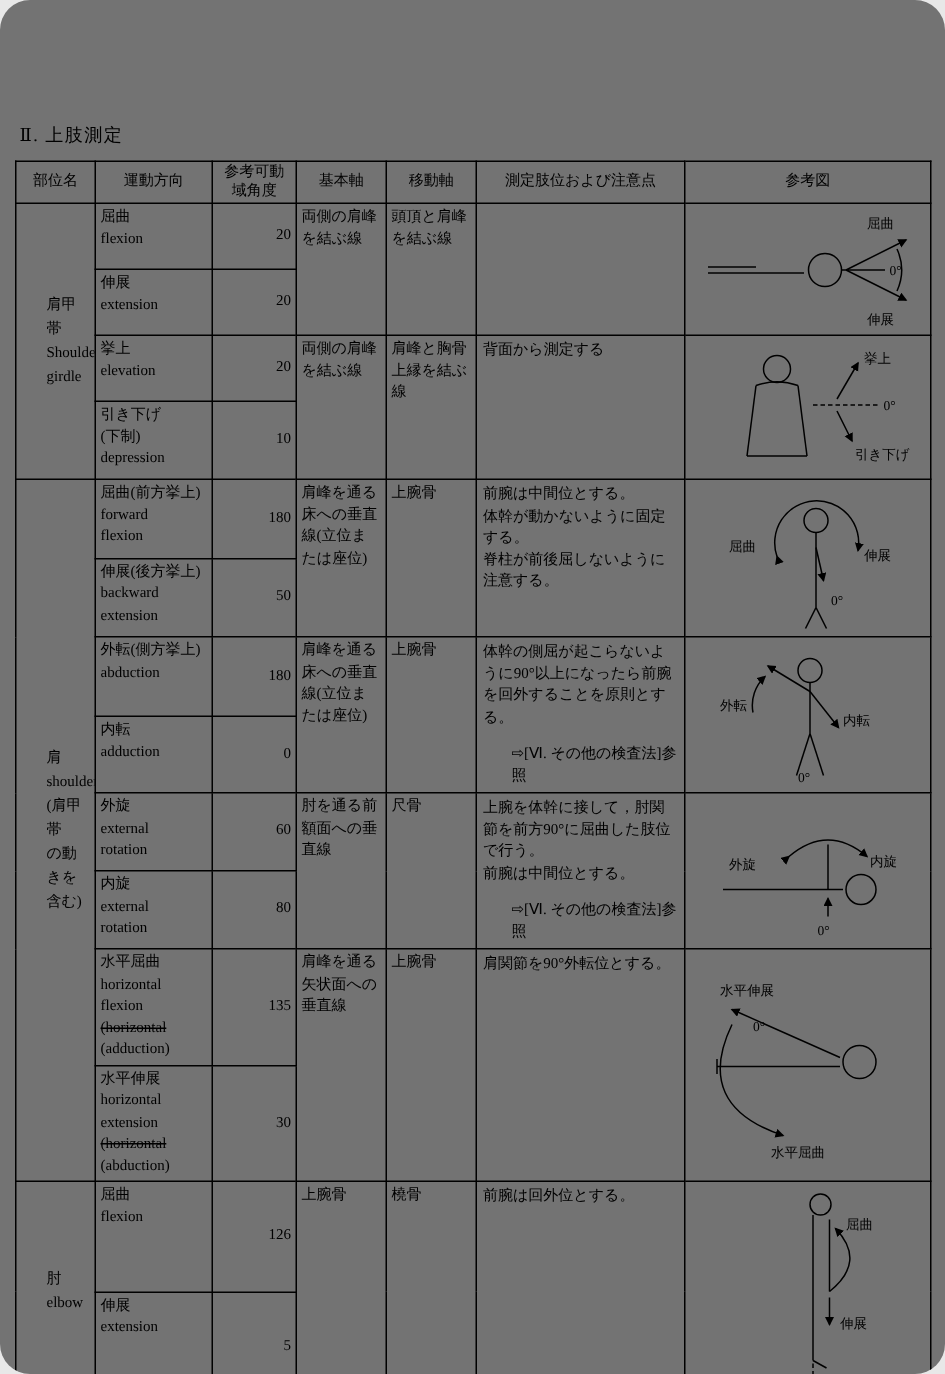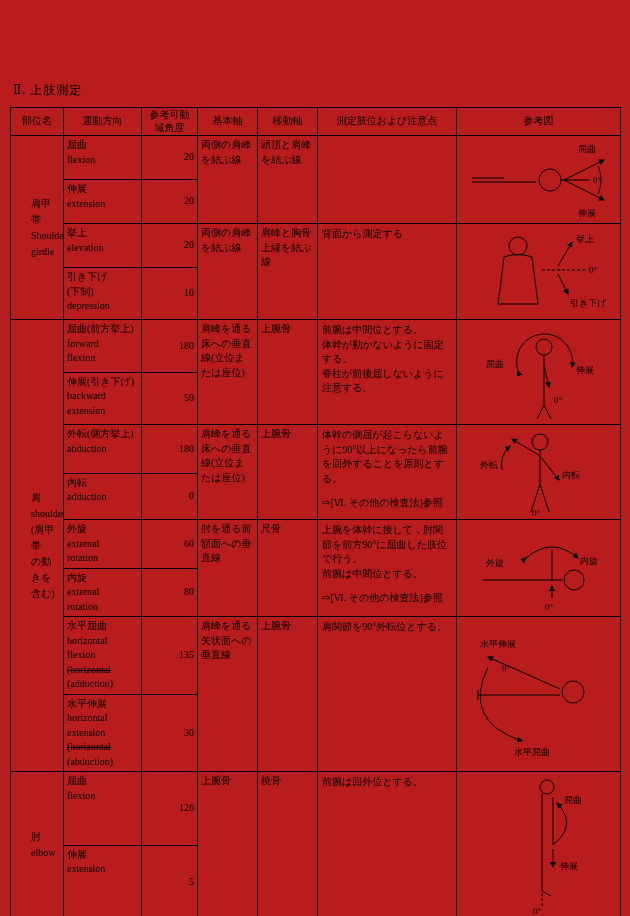--- a/index.html
+++ b/index.html
@@ -1,31 +1,31 @@
 <!DOCTYPE html>
 <html><head>
 <meta charset="utf-8">
 <style>
   html,body {margin:0; padding:0; background:#e8e8e8;}
   .page {
-    width:630px; height:916px; margin:0 auto; background:#b91c1c;
+    width:630px; height:916px; margin:0 auto; background:#737373;
     font-family:"Liberation Serif","DejaVu Serif",serif; color:#000;
-    box-sizing:border-box; padding-top:82px; overflow:hidden;
+    box-sizing:border-box; padding-top:82px; overflow:hidden;border-radius:20px;
   }
   .title {margin:0 0 8px 13px; font-size:12px; letter-spacing:1px;}
   table.rom {border-collapse:collapse; table-layout:fixed; margin-left:10px; width:610px; font-size:10px;}
   .rom td {border:1px solid #000; padding:2px 3px; vertical-align:top; line-height:1.45; overflow:hidden;}
   .rom td.hd {text-align:center; vertical-align:middle; padding:1px; line-height:1.25;}
   .rom td.part {vertical-align:middle; padding-left:20px; line-height:1.6;}
   .rom td.angle {text-align:right; vertical-align:middle;}
   .rom td.axis {word-break:break-all;}
-  .rom td.notes {word-break:break-all; padding:3px 4px;}
+  .rom td.notes {word-break:break-all; padding:3px 4px;font-family:Liberation Serif, serif;}
   .rom td.fig {vertical-align:middle; text-align:center; padding:1px;}
   .strike {text-decoration:line-through;}
-  .note-ref {margin-top:10px;}
+  .note-ref {margin-top:10px;margin-left:19px;}
   tr.rh28{height:28px} tr.rh44{height:44px} tr.rh46{height:46px}
   tr.rh48{height:48px} tr.rh52{height:52px} tr.rh68{height:68px} tr.rh72{height:72px}
   .rom svg {display:block; margin:0 auto;}
   .rom svg .ln {stroke:#000; fill:none; stroke-width:1;}
   .rom svg .dash {stroke-dasharray:3 2;}
   .rom svg text {font-size:9px; fill:#000; font-family:inherit;}
 </style>
 </head>
 <body>
 
@@ -181,21 +181,21 @@
             <path d="M58,50 A28,28 0 1 1 112,46" marker-start="url(#m3)" marker-end="url(#m3)"></path>
           </g>
           <text x="26" y="46">屈曲</text>
           <text x="116" y="52">伸展</text>
           <text x="94" y="82">0°</text>
         </svg>
       </td>
     </tr>
     <tr class="rh52">
       <td class="motion">
-        <div>伸展(引き下げ)</div>
+        <div>伸展(後方挙上)</div>
         <div>backward</div>
         <div>extension</div>
       </td>
       <td class="angle">50</td>
     </tr>
     <tr class="rh48">
       <td class="motion">
         <div>外転(側方挙上)</div>
         <div>abduction</div>
       </td>

